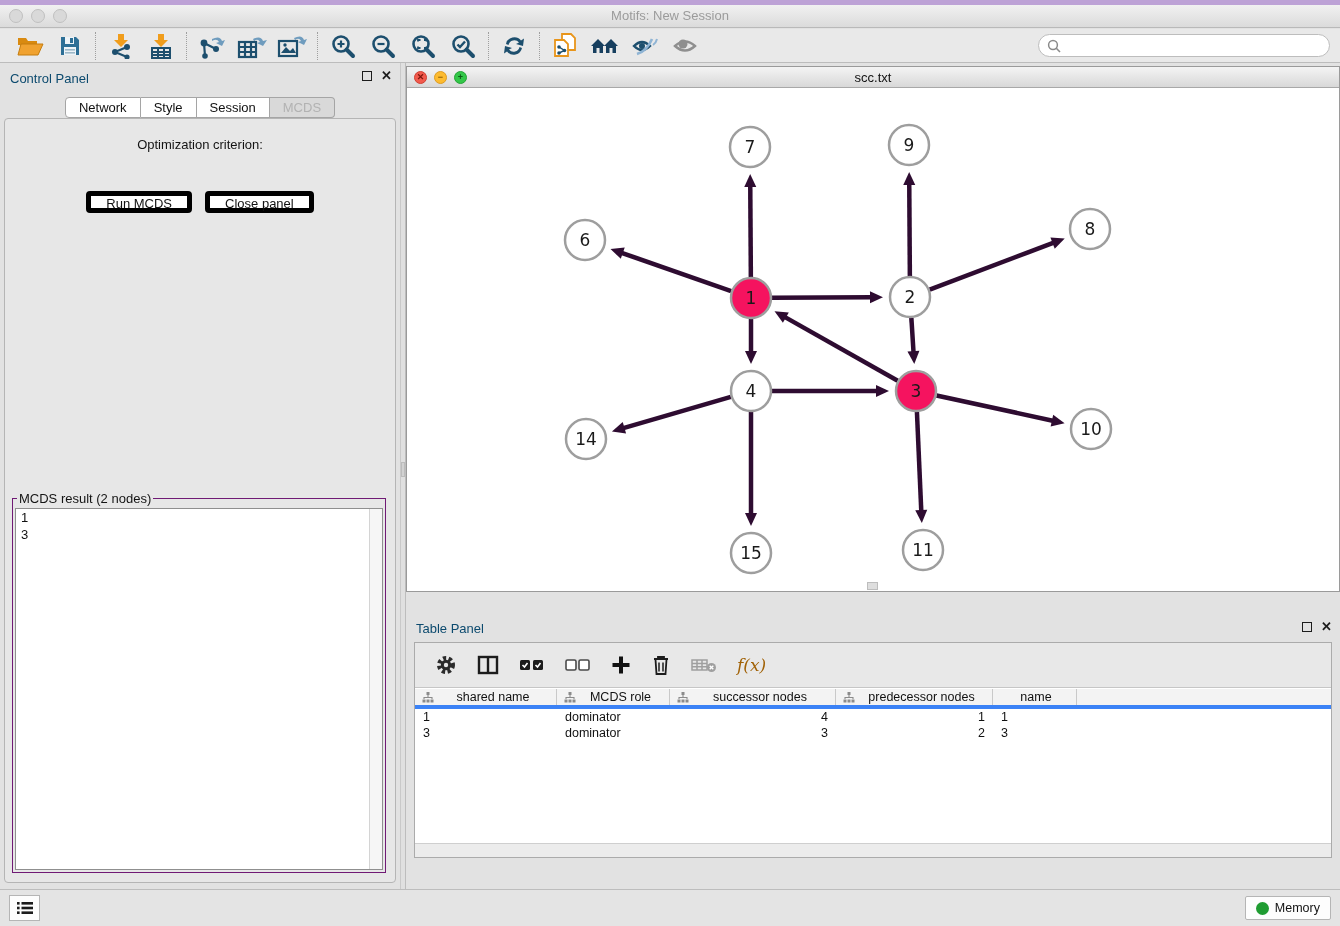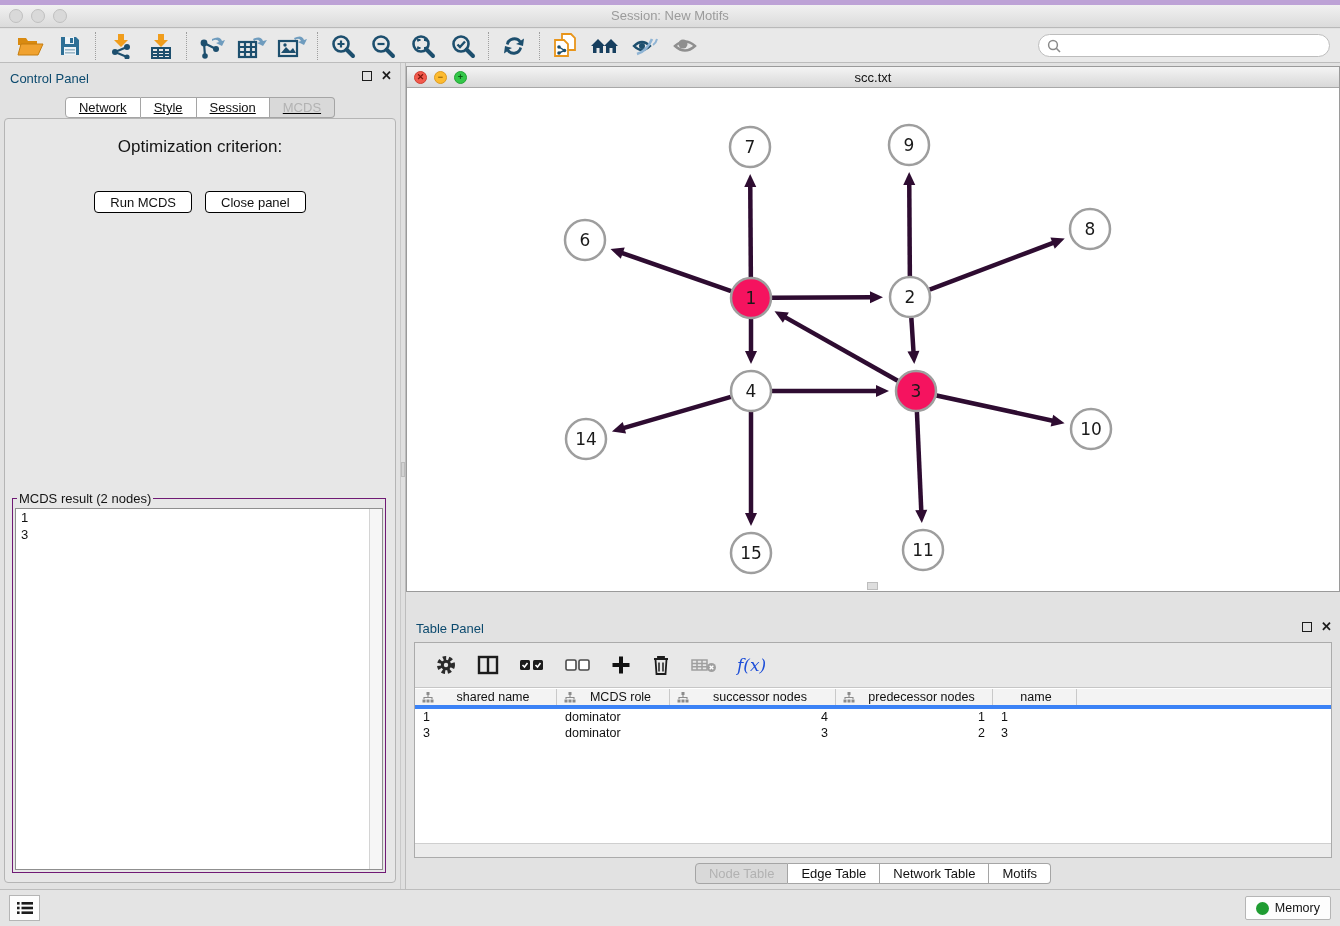--- a/index.html
+++ b/index.html
@@ -45,37 +45,37 @@
   .float-icon { width:10px; height:10px; border:1.6px solid #1c1c1c; display:inline-block; }
   .close-icon { font-size:13px; font-weight:bold; color:#1c1c1c; line-height:10px; }
   .seg { display:flex; }
   .seg .tab {
     height:21px; padding:0 13px; background:#fff; border:1px solid #a5a5a5; border-left:none;
     font-size:13px; color:#111; font-family:inherit; display:flex; align-items:center;
   }
   .seg .tab:first-child { border-left:1px solid #a5a5a5; border-radius:4px 0 0 4px; }
   .seg .tab:last-child { border-radius:0 4px 4px 0; }
   .seg .tab.active { background:#d9d9d9; color:#b2b2b2; }
-  .cp-tabs { position:absolute; left:0; right:0; top:34px; display:flex; justify-content:center; z-index:2;text-decoration:underline; }
+  .cp-tabs { position:absolute; left:0; right:0; top:34px; display:flex; justify-content:center; z-index:2; }
   .cp-box {
     position:absolute; left:4px; right:4px; top:55px; bottom:6px;
     background:#e7e7e7; border:1px solid #b5b5b5; border-radius:4px;
   }
-  .opt-label { position:absolute; left:0; right:0; top:74px; text-align:center; font-size:17px; color:#141414; }
+  .opt-label { position:absolute; left:0; right:0; top:74px; text-align:center; font-size:13px; color:#141414; }
   .cp-select {
     position:absolute; left:44px; top:95px; width:310px; height:23px;
     background:#fff; border:1px solid #a8a8a8; border-radius:4px;
     display:flex; align-items:center; padding:0 6px; font-size:13px; color:#111;
   }
   .stepper { margin-left:auto; display:flex; flex-direction:column; gap:2px; align-items:center; padding-right:2px; }
   .stepper .up { width:0;height:0;border-left:4px solid transparent;border-right:4px solid transparent;border-bottom:5px solid #3c3c3c; }
   .stepper .down { width:0;height:0;border-left:4px solid transparent;border-right:4px solid transparent;border-top:5px solid #3c3c3c; }
   .cp-buttons { position:absolute; left:0; right:0; top:128px; display:flex; justify-content:center; gap:13px; }
   .btn {
-    height:22px; padding:0 15px; background:#fff; border:1px solid #000000; border-radius:4px;
+    height:22px; padding:0 15px; background:#fff; border:5px solid #000000; border-radius:4px;
     font-size:13px; color:#111; font-family:inherit;
   }
   .mcds-fieldset {
     position:absolute; left:12px; right:14px; top:428px; bottom:16px;
     border:1px solid #701a75; padding:0;
   }
   .mcds-fieldset legend { font-size:13px; color:#141414; margin-left:4px; padding:0 2px; }
   .mcds-list {
     position:absolute; left:2px; right:2px; top:2px; bottom:2px;
     background:#fff; border:1px solid #8f8f8f; overflow:hidden;
@@ -105,21 +105,21 @@
   .nw-handle { position:absolute; bottom:1px; left:50%; margin-left:-6px; width:11px; height:8px;
                background:#dedede; border:1px solid #bdbdbd; }
 
   
   .table-panel { position:absolute; left:406px; top:596px; right:0; bottom:37px; background:#e2e2e2;margin-top:20px; }
   .tp-header { position:relative; height:26px; }
   .tp-box { position:absolute; left:8px; right:8px; top:26px; bottom:31px; background:#fff; border:1px solid #ababab; }
   .tp-toolbar { height:45px; background:#e8e8e8; border-bottom:1px solid #c6c6c6;
                 display:flex; align-items:center; gap:20px; padding:0 20px; }
   .tpbtn { display:flex; align-items:center; justify-content:center; height:30px; }
-  .fx { font-family:"DejaVu Serif", serif; font-style:italic; font-size:17px; color:#1d4ed8; }
+  .fx { font-family:"DejaVu Serif", serif; font-style:italic; font-size:17px; color:#a16207; }
   .tp-table { position:absolute; top:46px; left:0; right:0; bottom:14px; background:#fff; overflow:hidden; }
   .th-row { display:flex; height:20px; background:#f3f3f3; border-bottom:4px solid #3b82f6; }
   .th-cell { display:flex; align-items:center; border-right:1px solid #c9c9c9; padding:0 4px 0 7px; }
   .th-cell .lbl { flex:1; text-align:center; font-size:12.5px; color:#111; }
   .td-row { display:flex; height:16px; align-items:center; font-size:12.5px; color:#111; }
   .td-cell { padding:0 8px; overflow:hidden; white-space:nowrap; }
   .tp-hscroll { position:absolute; left:0; right:0; bottom:0; height:14px; background:#ececec; border-top:1px solid #cfcfcf; }
   .tp-tabs { position:absolute; left:0; right:0; bottom:5px; display:flex; justify-content:center; }
 
   
@@ -133,21 +133,21 @@
 </head>
 <body>
 
 <div class="desktop-strip"></div>
 <div class="titlebar">
   <div class="tl-group">
     <span class="tl"></span>
     <span class="tl"></span>
     <span class="tl"></span>
   </div>
-  <div class="title">Session: New Motifs</div>
+  <div class="title">Motifs: New Session</div>
 </div>
 
 <div class="toolbar">
   <div class="tbtn">
     <svg width="27" height="22" viewBox="0 0 27 22">
       <path d="M1 3 h8 l2 3 h9 v4 H1 z" fill="#d98a10"></path>
       <path d="M4 9 h22 l-5 11 H1 z" fill="#f0a230" stroke="#c57d0e" stroke-width="1"></path>
     </svg>
   </div>
   <div class="tbtn">
@@ -555,26 +555,20 @@
             <div class="td-cell" style="width: 142px; text-align: left;">3</div>
             <div class="td-cell" style="width: 113px; text-align: left;">dominator</div>
             <div class="td-cell" style="width: 166px; text-align: right;">3</div>
             <div class="td-cell" style="width: 157px; text-align: right;">2</div>
             <div class="td-cell" style="width: 84px; text-align: left;">3</div>
           </div>
         </div>
     </div>
     <div class="tp-hscroll"></div>
   </div>
-  <div class="tp-tabs seg">
-      <button class="tab active">Node Table</button>
-      <button class="tab">Edge Table</button>
-      <button class="tab">Network Table</button>
-      <button class="tab">Motifs</button>
-    </div>
 </div>
 
 <div class="statusbar">
   <div class="sb-left-btn">
     <svg width="16" height="14" viewBox="0 0 16 14">
       <rect x="0" y="1" width="2.6" height="2.6" fill="#1c1c1c"></rect>
         <rect x="4.5" y="1" width="11.5" height="2.6" fill="#1c1c1c"></rect>
       <rect x="0" y="5.7" width="2.6" height="2.6" fill="#1c1c1c"></rect>
         <rect x="4.5" y="5.7" width="11.5" height="2.6" fill="#1c1c1c"></rect>
       <rect x="0" y="10.4" width="2.6" height="2.6" fill="#1c1c1c"></rect>

